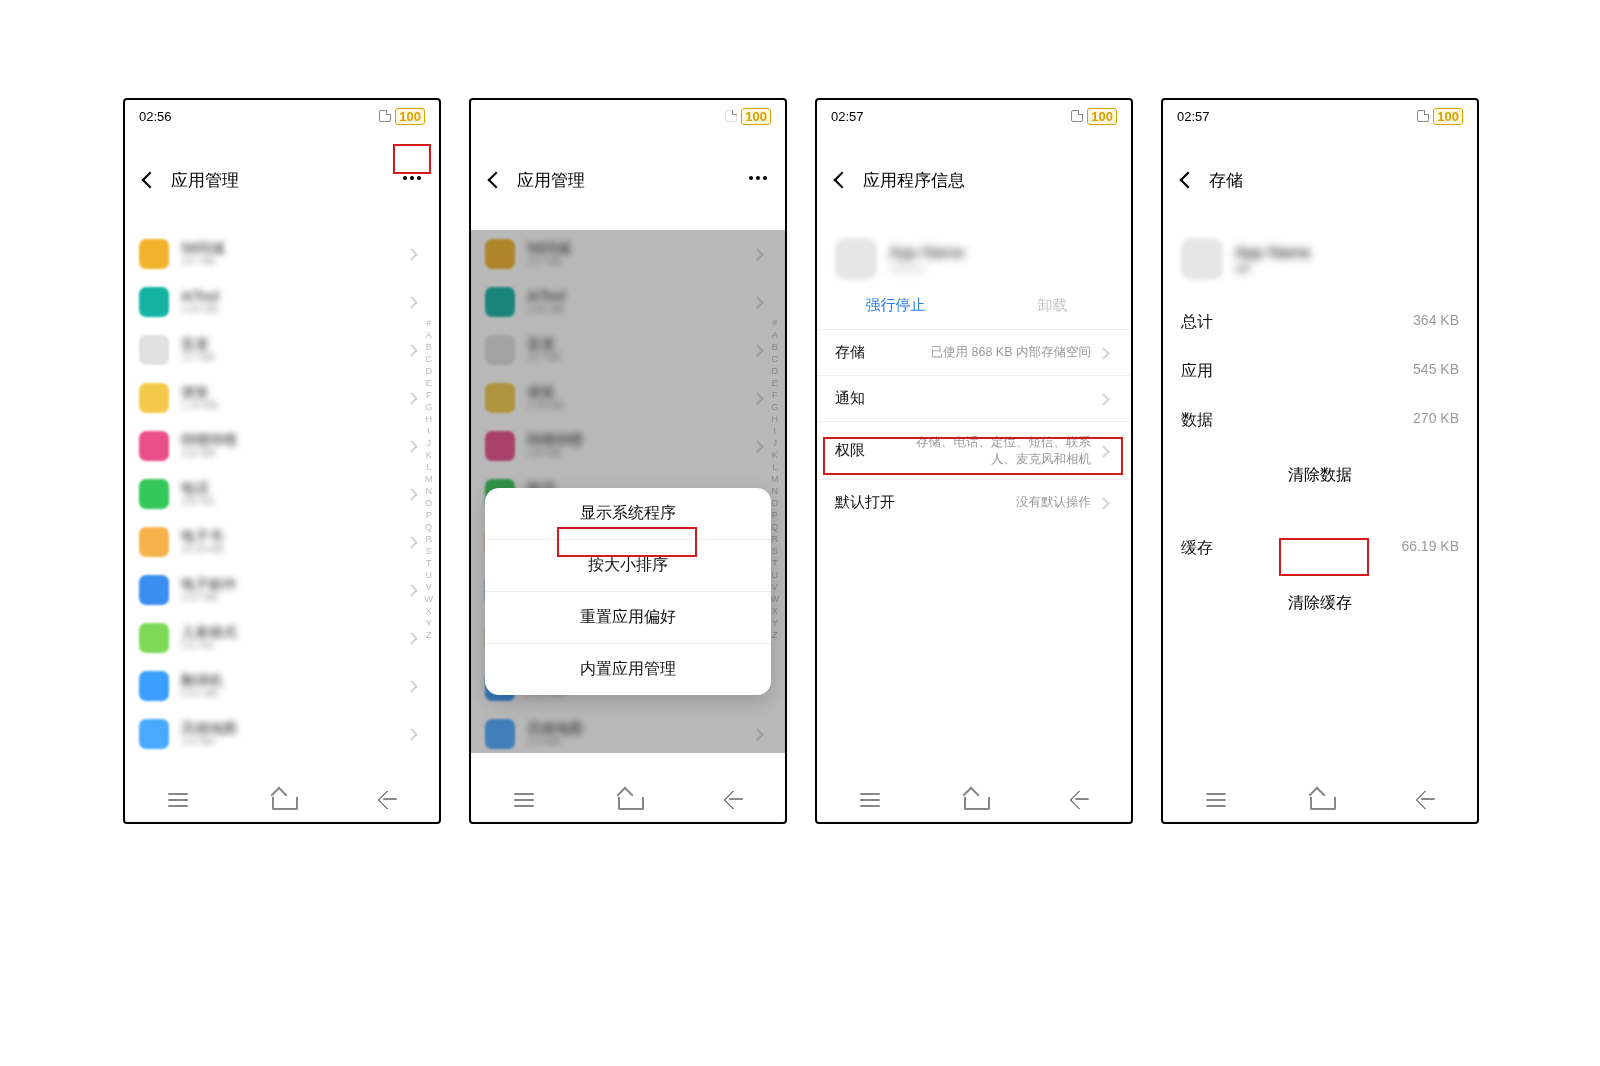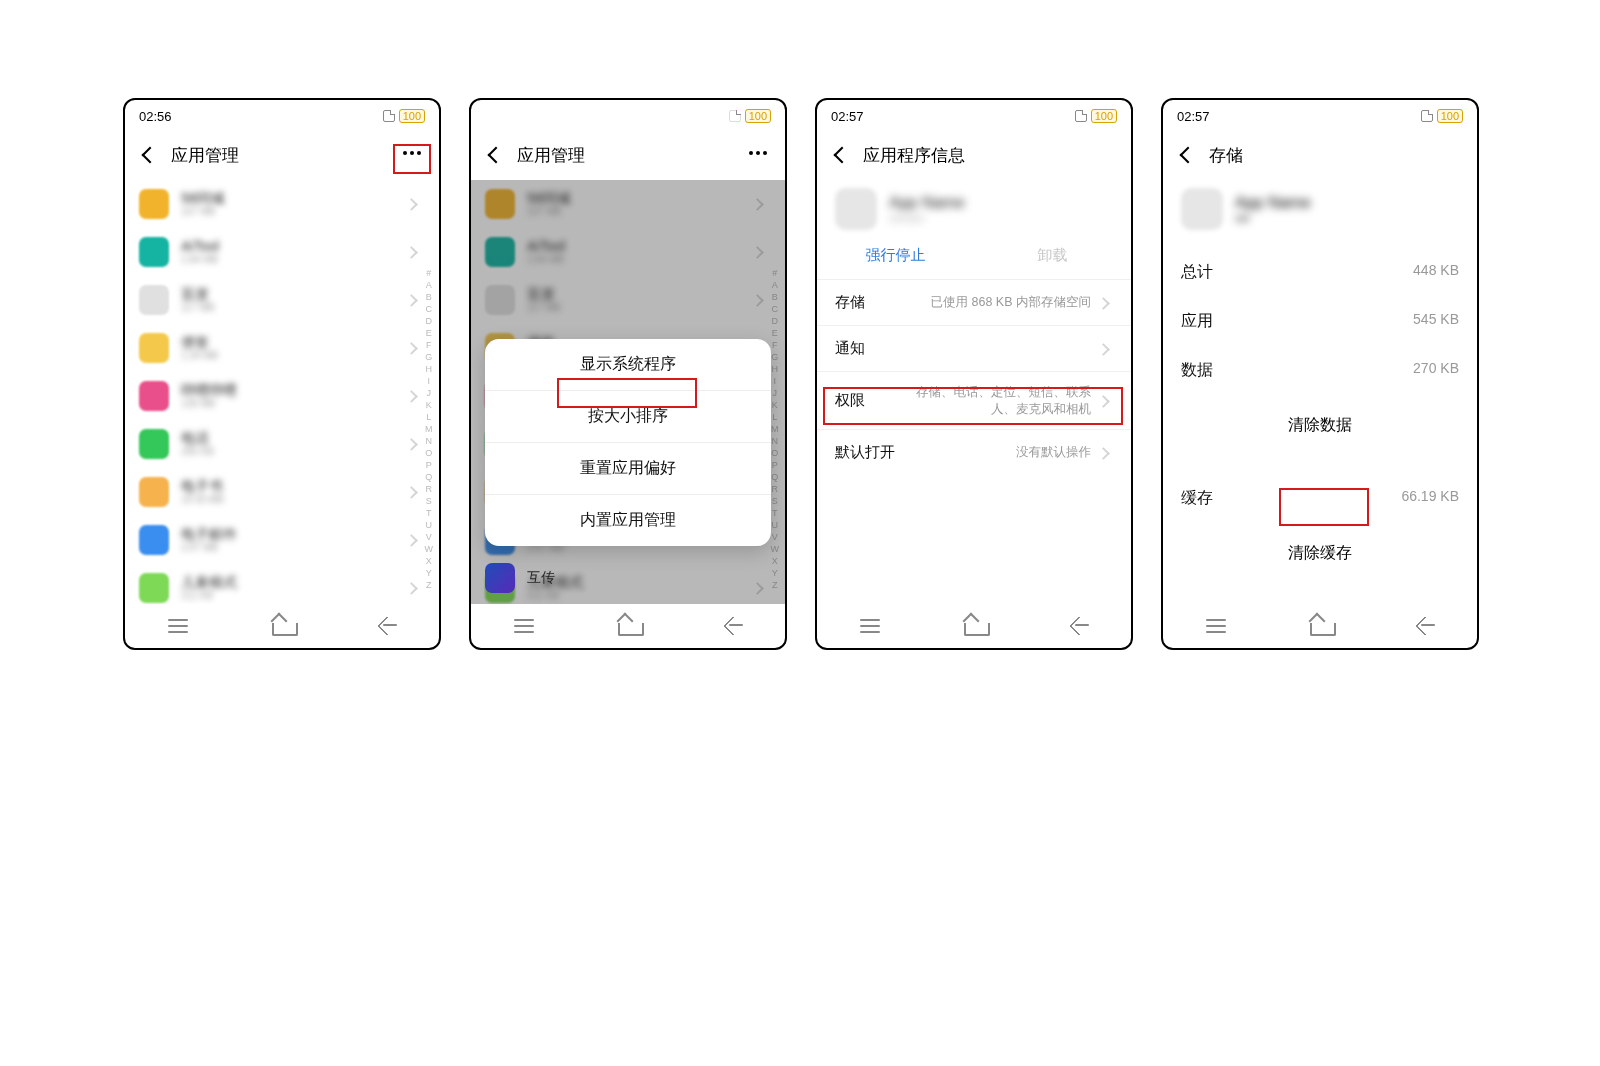--- a/index.html
+++ b/index.html
@@ -11,43 +11,44 @@
     position: relative;
   }
   .phones {
     display: flex;
     gap: 28px;
     padding: 98px 0 0 2px;
     justify-content: center;
   }
   .phone {
     width: 318px;
-    height: 552px;
+    height: 726px;
     border: 2.5px solid #000;
-    border-radius: 12px;
+    border-radius: 4px;
     background: #fff;
     position: relative;
     overflow: hidden;
     display: flex;
     flex-direction: column;
+    gap: 25px;
   }
   .statusbar {
     display: flex;
     justify-content: space-between;
     align-items: center;
     padding: 6px 14px 0 14px;
     font-size: 13px;
     color: #000;
     height: 26px;
   }
   .statusbar .right { display: flex; align-items: center; gap: 4px; }
   .batt {
     display: inline-flex; align-items: center;
     border: 1.4px solid #d8a200; border-radius: 3px;
-    padding: 0 3px; font-size: 11px; font-weight: 400; color: #d8a200;
+    padding: 0 3px; font-size: 13px; font-weight: 700; color: #d8a200;
     background: #fff8e0;
   }
   .sim-icon { width:12px; height:12px; border:1.2px solid #888; border-radius:2px; position:relative; }
   .sim-icon::after{content:"";position:absolute;right:-1px;top:-1px;width:4px;height:4px;background:#fff;border-bottom:1.2px solid #888;border-left:1.2px solid #888;}
 
   .titlebar {
     display: flex;
     align-items: center;
     padding: 14px 8px 10px 14px;
     position: relative;
@@ -471,24 +472,20 @@
           <span>S</span>
           <span>T</span>
           <span>U</span>
           <span>V</span>
           <span>W</span>
           <span>X</span>
           <span>Y</span>
           <span>Z</span>
         </div>
 
-      <div class="app-row" style="position:absolute;left:14px;right:0;bottom:2px;">
-        <span class="app-icon" style="background:linear-gradient(135deg,#2b6cff,#7a3bff);filter:none;"></span>
-        <span style="font-size:14px;color:#333;">互传</span>
-      </div>
 
       <div class="dim"></div>
       <div class="sheet" id="sheet2">
           <div class="sheet-item">显示系统程序</div>
           <div class="sheet-item">按大小排序</div>
           <div class="sheet-item">重置应用偏好</div>
           <div class="sheet-item">内置应用管理</div>
         </div>
       <div class="hl" style="left:86px;bottom:196px;width:140px;height:30px;z-index:5;"></div>
     </div>
@@ -574,21 +571,21 @@
       <div class="detail-app" style="padding-bottom:18px;">
         <div class="ic"></div>
         <div class="tx">
             <div style="font-size:16px;">App Name</div>
             <div style="font-size:11px;">ver</div>
           </div>
       </div>
 
       <div class="kv">
         <span>总计</span>
-        <span class="v">448 KB</span>
+        <span class="v">364 KB</span>
       </div>
       <div class="kv">
         <span>应用</span>
         <span class="v">545 KB</span>
       </div>
       <div class="kv">
         <span>数据</span>
         <span class="v">270 KB</span>
       </div>
       <div class="danger-btn">清除数据</div>

